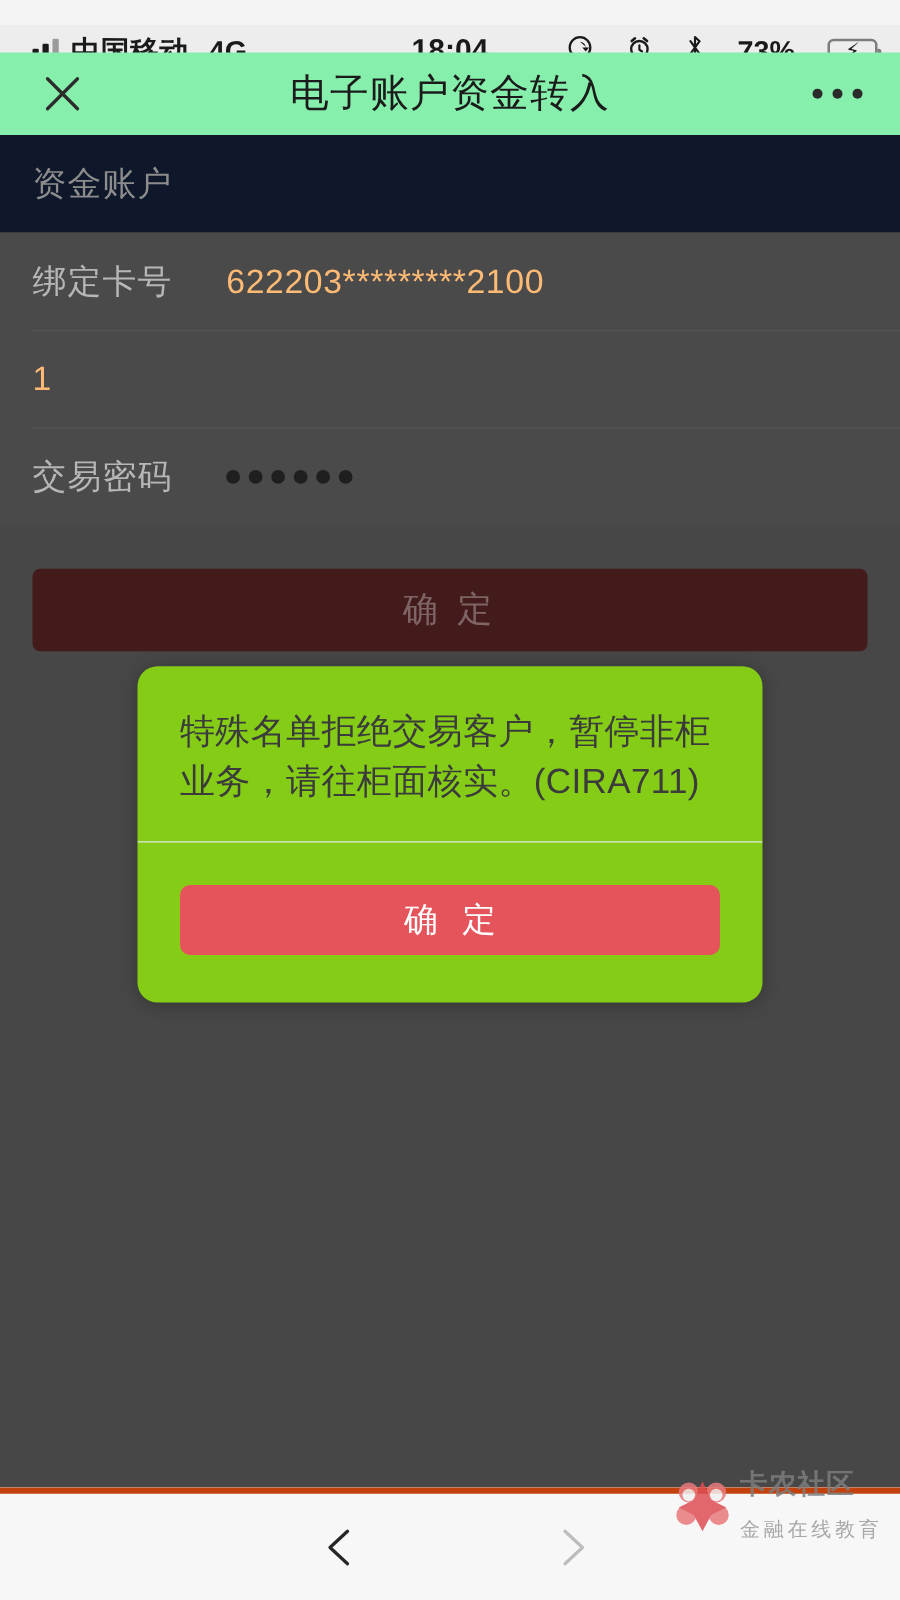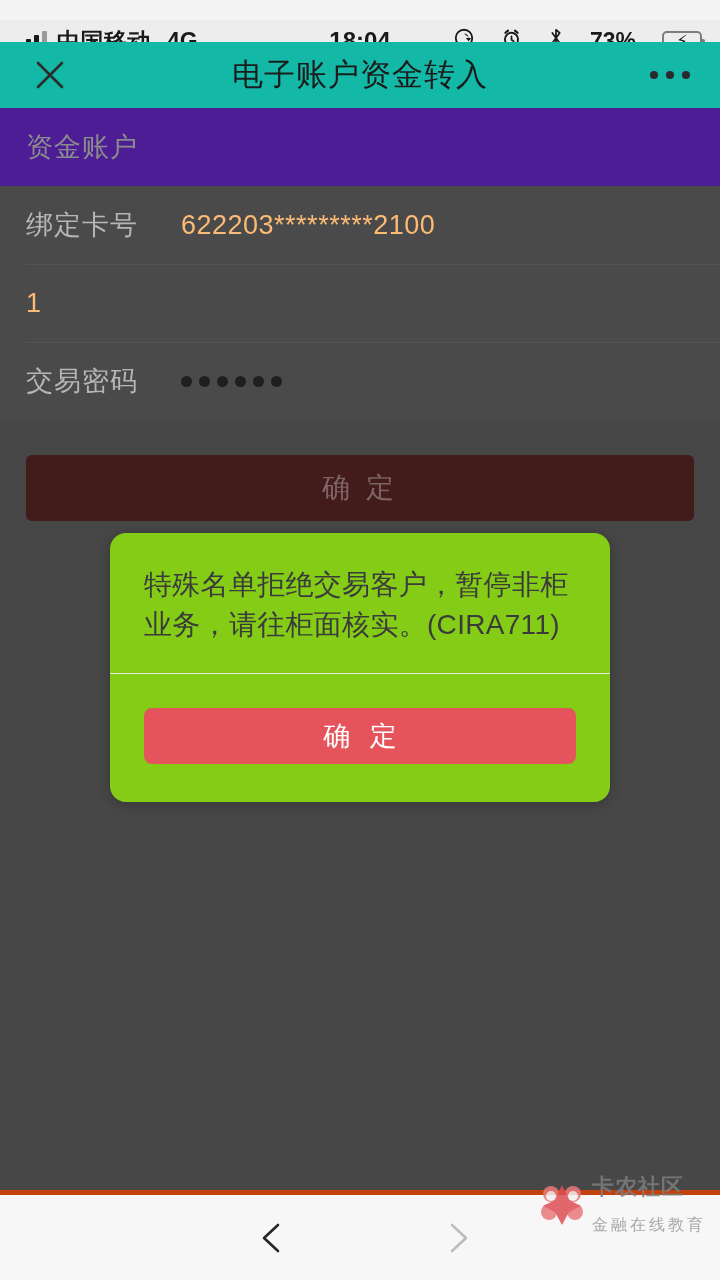--- a/index.html
+++ b/index.html
@@ -41,21 +41,21 @@
   .battery .fill{ width:100%; height:100%; background:#4cd264; border-radius:2px; }
   .bolt{
     position:absolute; left:50%; top:50%; transform:translate(-50%,-50%);
     font-size:17px; color:#1a1a1a; line-height:1;
   }
   .pct{ font-size:23px; font-weight:600; }
 
   
   .navbar{
     position:absolute; top:42px; left:0; width:720px; height:66px;
-    background:#14b8a6; display:flex; align-items:center;
+    background:#86efac; display:flex; align-items:center;
   }
   .nav-close{
     position:absolute; left:30px; top:50%; transform:translateY(-50%);
     width:40px; height:40px;
   }
   .nav-title{
     position:absolute; left:0; right:0; text-align:center;
     font-size:31px; color:#1b1b1b; font-weight:500; letter-spacing:1px;
   }
   .nav-more{
@@ -63,21 +63,21 @@
     display:flex; gap:8px;
   }
   .nav-more span{ width:8px; height:8px; border-radius:50%; background:#2b2b2b; display:block;}
 
   
   .page{
     position:absolute; top:108px; left:0; width:720px; height:1082px;
     background:#474747;
   }
   .section-head{
-    height:78px; background:#4c1d95;
+    height:78px; background:#0f172a;
     display:flex; align-items:center; padding-left:26px;
   }
   .section-head-label{ font-size:27px; color:#8c8c8c; letter-spacing:1px; }
 
   .form{ background:#4a4a4a; }
   .row{
     height:78px; display:flex; align-items:center; padding:0 26px;
     position:relative;
   }
   .row + .row:before{

